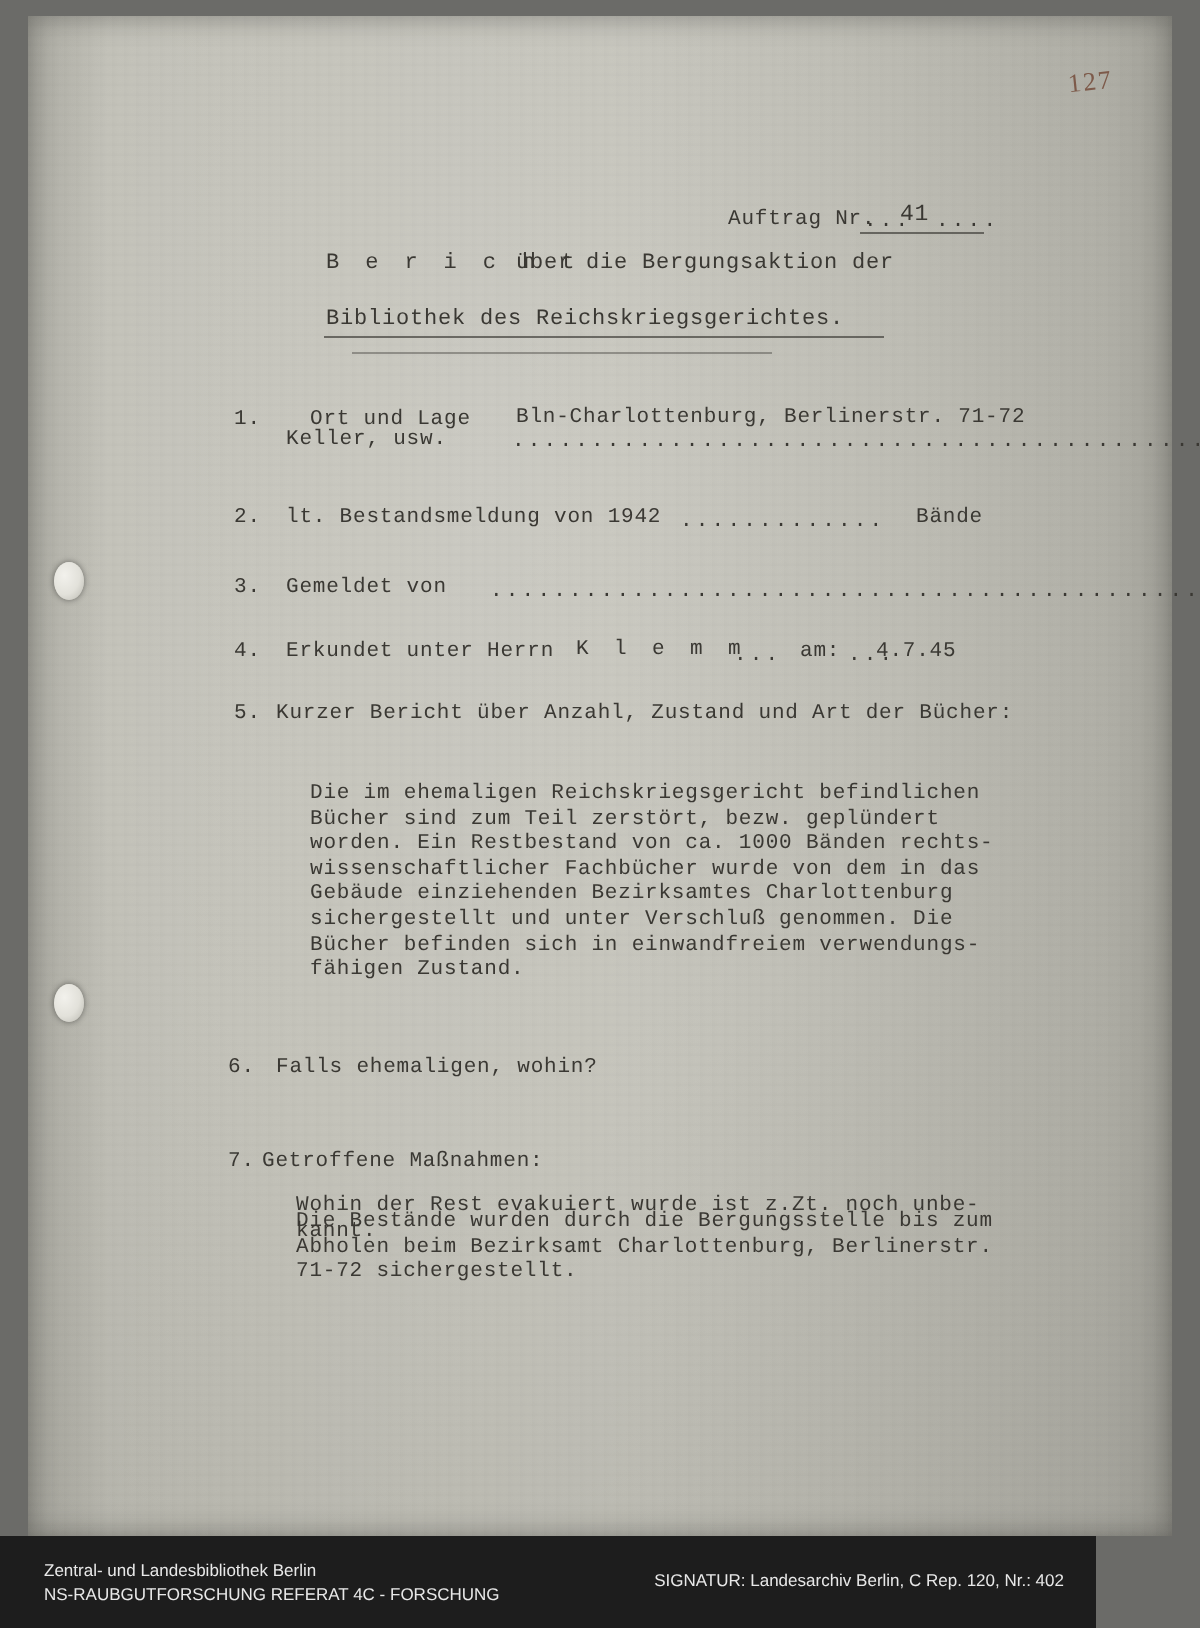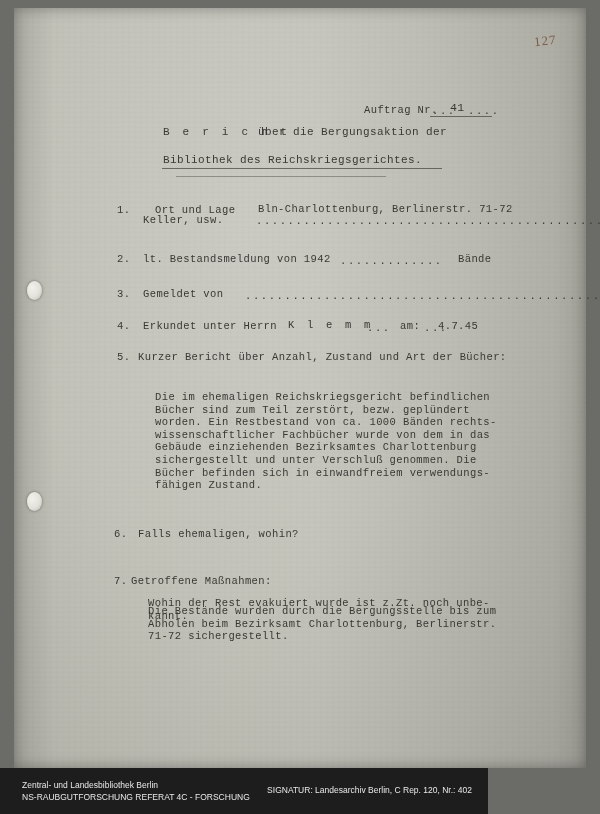--- a/index.html
+++ b/index.html
@@ -101,21 +101,21 @@
     height: 1px;
     background: #4a4843;
     opacity: 0.75;
   }
 
   
   #footer {
     position: absolute;
     left: 0;
     bottom: 0;
-    width: 488px;
+    width: 548px;
     height: 46px;
     background: #1d1d1d;
     color: #e8e8e8;
     font-size: 8.5px;
     font-family: "Liberation Sans", sans-serif;
   }
   #footer-left {
     position: absolute;
     left: 22px;
     top: 11px;

